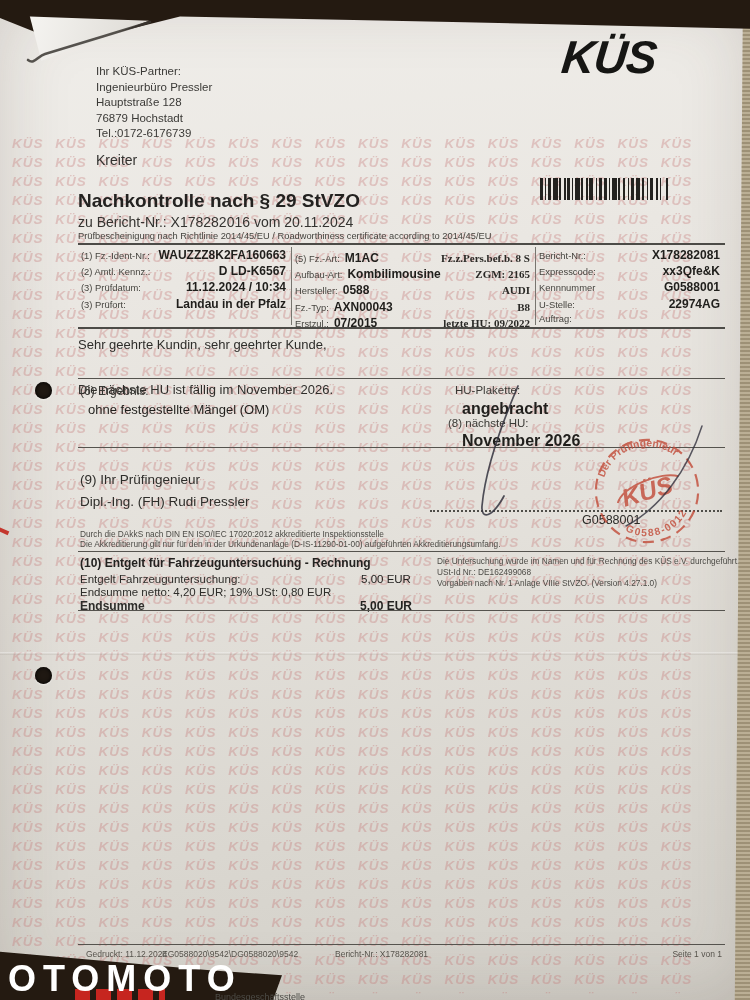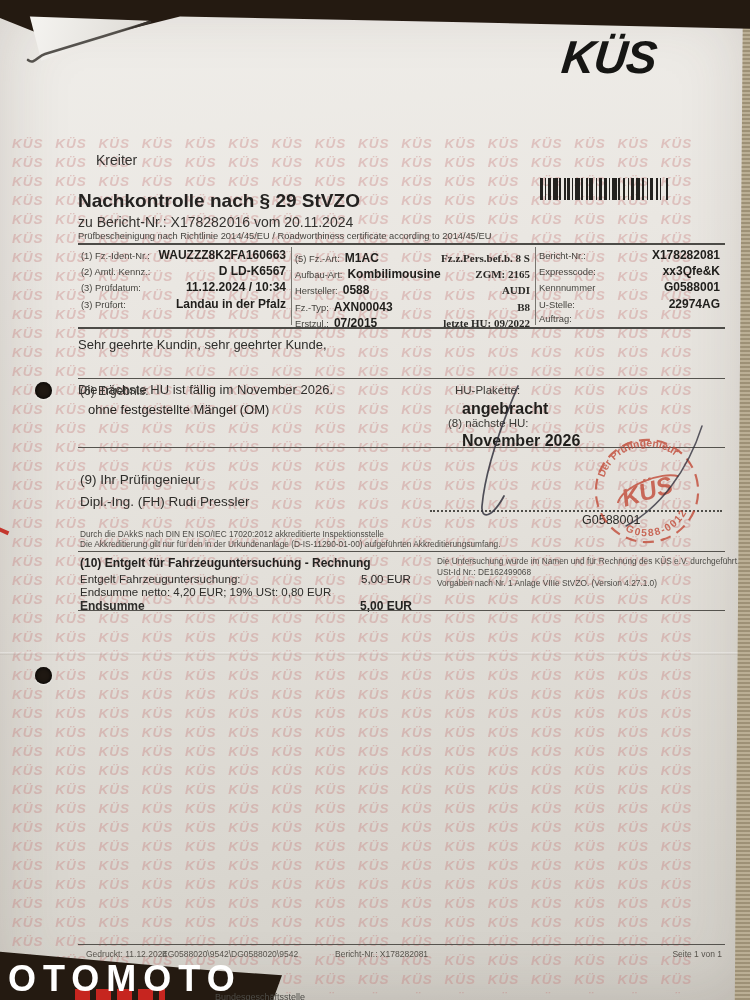--- a/index.html
+++ b/index.html
@@ -96,20 +96,27 @@
 </style>
 </head>
 <body>
 
 <div class="scene">
   <div class="paper"></div>
   <div class="crease"></div>
 
   <div class="watermark">KÜS KÜS KÜS KÜS KÜS KÜS KÜS KÜS KÜS KÜS KÜS KÜS KÜS KÜS KÜS KÜS KÜS KÜS KÜS KÜS KÜS KÜS KÜS KÜS KÜS KÜS KÜS KÜS KÜS KÜS KÜS KÜS KÜS KÜS KÜS KÜS KÜS KÜS KÜS KÜS KÜS KÜS KÜS KÜS KÜS KÜS KÜS KÜS KÜS KÜS KÜS KÜS KÜS KÜS KÜS KÜS KÜS KÜS KÜS KÜS KÜS KÜS KÜS KÜS KÜS KÜS KÜS KÜS KÜS KÜS KÜS KÜS KÜS KÜS KÜS KÜS KÜS KÜS KÜS KÜS KÜS KÜS KÜS KÜS KÜS KÜS KÜS KÜS KÜS KÜS KÜS KÜS KÜS KÜS KÜS KÜS KÜS KÜS KÜS KÜS KÜS KÜS KÜS KÜS KÜS KÜS KÜS KÜS KÜS KÜS KÜS KÜS KÜS KÜS KÜS KÜS KÜS KÜS KÜS KÜS KÜS KÜS KÜS KÜS KÜS KÜS KÜS KÜS KÜS KÜS KÜS KÜS KÜS KÜS KÜS KÜS KÜS KÜS KÜS KÜS KÜS KÜS KÜS KÜS KÜS KÜS KÜS KÜS KÜS KÜS KÜS KÜS KÜS KÜS KÜS KÜS KÜS KÜS KÜS KÜS KÜS KÜS KÜS KÜS KÜS KÜS KÜS KÜS KÜS KÜS KÜS KÜS KÜS KÜS KÜS KÜS KÜS KÜS KÜS KÜS KÜS KÜS KÜS KÜS KÜS KÜS KÜS KÜS KÜS KÜS KÜS KÜS KÜS KÜS KÜS KÜS KÜS KÜS KÜS KÜS KÜS KÜS KÜS KÜS KÜS KÜS KÜS KÜS KÜS KÜS KÜS KÜS KÜS KÜS KÜS KÜS KÜS KÜS KÜS KÜS KÜS KÜS KÜS KÜS KÜS KÜS KÜS KÜS KÜS KÜS KÜS KÜS KÜS KÜS KÜS KÜS KÜS KÜS KÜS KÜS KÜS KÜS KÜS KÜS KÜS KÜS KÜS KÜS KÜS KÜS KÜS KÜS KÜS KÜS KÜS KÜS KÜS KÜS KÜS KÜS KÜS KÜS KÜS KÜS KÜS KÜS KÜS KÜS KÜS KÜS KÜS KÜS KÜS KÜS KÜS KÜS KÜS KÜS KÜS KÜS KÜS KÜS KÜS KÜS KÜS KÜS KÜS KÜS KÜS KÜS KÜS KÜS KÜS KÜS KÜS KÜS KÜS KÜS KÜS KÜS KÜS KÜS KÜS KÜS KÜS KÜS KÜS KÜS KÜS KÜS KÜS KÜS KÜS KÜS KÜS KÜS KÜS KÜS KÜS KÜS KÜS KÜS KÜS KÜS KÜS KÜS KÜS KÜS KÜS KÜS KÜS KÜS KÜS KÜS KÜS KÜS KÜS KÜS KÜS KÜS KÜS KÜS KÜS KÜS KÜS KÜS KÜS KÜS KÜS KÜS KÜS KÜS KÜS KÜS KÜS KÜS KÜS KÜS KÜS KÜS KÜS KÜS KÜS KÜS KÜS KÜS KÜS KÜS KÜS KÜS KÜS KÜS KÜS KÜS KÜS KÜS KÜS KÜS KÜS KÜS KÜS KÜS KÜS KÜS KÜS KÜS KÜS KÜS KÜS KÜS KÜS KÜS KÜS KÜS KÜS KÜS KÜS KÜS KÜS KÜS KÜS KÜS KÜS KÜS KÜS KÜS KÜS KÜS KÜS KÜS KÜS KÜS KÜS KÜS KÜS KÜS KÜS KÜS KÜS KÜS KÜS KÜS KÜS KÜS KÜS KÜS KÜS KÜS KÜS KÜS KÜS KÜS KÜS KÜS KÜS KÜS KÜS KÜS KÜS KÜS KÜS KÜS KÜS KÜS KÜS KÜS KÜS KÜS KÜS KÜS KÜS KÜS KÜS KÜS KÜS KÜS KÜS KÜS KÜS KÜS KÜS KÜS KÜS KÜS KÜS KÜS KÜS KÜS KÜS KÜS KÜS KÜS KÜS KÜS KÜS KÜS KÜS KÜS KÜS KÜS KÜS KÜS KÜS KÜS KÜS KÜS KÜS KÜS KÜS KÜS KÜS KÜS KÜS KÜS KÜS KÜS KÜS KÜS KÜS KÜS KÜS KÜS KÜS KÜS KÜS KÜS KÜS KÜS KÜS KÜS KÜS KÜS KÜS KÜS KÜS KÜS KÜS KÜS KÜS KÜS KÜS KÜS KÜS KÜS KÜS KÜS KÜS KÜS KÜS KÜS KÜS KÜS KÜS KÜS KÜS KÜS KÜS KÜS KÜS KÜS KÜS KÜS KÜS KÜS KÜS KÜS KÜS KÜS KÜS KÜS KÜS KÜS KÜS KÜS KÜS KÜS KÜS KÜS KÜS KÜS KÜS KÜS KÜS KÜS KÜS KÜS KÜS KÜS KÜS KÜS KÜS KÜS KÜS KÜS KÜS KÜS KÜS KÜS KÜS KÜS KÜS KÜS KÜS KÜS KÜS KÜS KÜS KÜS KÜS KÜS KÜS KÜS KÜS KÜS KÜS KÜS KÜS KÜS KÜS KÜS KÜS KÜS KÜS KÜS KÜS KÜS KÜS KÜS KÜS KÜS KÜS KÜS KÜS KÜS KÜS KÜS KÜS KÜS KÜS KÜS KÜS KÜS KÜS KÜS KÜS KÜS KÜS KÜS KÜS KÜS KÜS KÜS KÜS KÜS KÜS KÜS KÜS KÜS KÜS KÜS KÜS KÜS KÜS KÜS KÜS KÜS KÜS KÜS KÜS KÜS KÜS KÜS KÜS KÜS KÜS KÜS KÜS KÜS KÜS KÜS KÜS KÜS KÜS KÜS KÜS KÜS KÜS KÜS KÜS KÜS KÜS KÜS KÜS KÜS KÜS KÜS KÜS KÜS KÜS KÜS KÜS KÜS KÜS KÜS KÜS KÜS KÜS KÜS KÜS KÜS KÜS KÜS KÜS KÜS KÜS KÜS KÜS KÜS KÜS KÜS KÜS KÜS KÜS KÜS KÜS KÜS KÜS KÜS KÜS KÜS KÜS KÜS KÜS KÜS KÜS KÜS KÜS KÜS KÜS KÜS KÜS KÜS KÜS KÜS KÜS KÜS KÜS KÜS KÜS KÜS KÜS KÜS KÜS KÜS KÜS KÜS KÜS KÜS KÜS KÜS KÜS KÜS KÜS KÜS KÜS KÜS KÜS KÜS KÜS KÜS KÜS KÜS KÜS KÜS KÜS KÜS KÜS KÜS KÜS KÜS KÜS KÜS KÜS KÜS KÜS KÜS KÜS KÜS KÜS KÜS KÜS KÜS KÜS KÜS KÜS KÜS KÜS KÜS KÜS KÜS KÜS KÜS KÜS KÜS KÜS KÜS KÜS KÜS KÜS KÜS KÜS KÜS KÜS KÜS KÜS KÜS KÜS KÜS KÜS KÜS KÜS KÜS KÜS KÜS KÜS KÜS KÜS KÜS KÜS KÜS KÜS KÜS KÜS KÜS KÜS KÜS KÜS KÜS KÜS KÜS KÜS KÜS KÜS KÜS KÜS KÜS KÜS KÜS KÜS KÜS KÜS KÜS KÜS KÜS KÜS KÜS KÜS KÜS KÜS KÜS KÜS KÜS KÜS KÜS KÜS KÜS KÜS KÜS KÜS KÜS KÜS KÜS KÜS KÜS KÜS KÜS KÜS KÜS KÜS KÜS KÜS KÜS KÜS KÜS KÜS KÜS KÜS KÜS KÜS KÜS KÜS KÜS KÜS KÜS KÜS KÜS KÜS KÜS KÜS KÜS KÜS KÜS KÜS KÜS KÜS KÜS KÜS KÜS KÜS KÜS KÜS KÜS KÜS KÜS KÜS KÜS KÜS KÜS KÜS KÜS KÜS KÜS KÜS KÜS KÜS KÜS KÜS KÜS KÜS KÜS KÜS KÜS KÜS KÜS KÜS KÜS KÜS KÜS KÜS KÜS KÜS KÜS KÜS KÜS KÜS KÜS KÜS KÜS KÜS KÜS KÜS KÜS KÜS KÜS KÜS KÜS KÜS KÜS KÜS KÜS KÜS KÜS KÜS KÜS KÜS KÜS KÜS KÜS KÜS KÜS KÜS KÜS KÜS KÜS KÜS KÜS KÜS KÜS KÜS KÜS KÜS KÜS KÜS KÜS KÜS KÜS KÜS KÜS KÜS KÜS KÜS KÜS KÜS KÜS KÜS KÜS KÜS KÜS KÜS KÜS KÜS KÜS KÜS KÜS KÜS KÜS KÜS KÜS KÜS KÜS KÜS KÜS KÜS KÜS KÜS KÜS KÜS KÜS KÜS KÜS KÜS KÜS KÜS KÜS KÜS KÜS KÜS KÜS KÜS KÜS KÜS KÜS KÜS KÜS KÜS KÜS KÜS KÜS KÜS KÜS KÜS KÜS KÜS KÜS KÜS KÜS KÜS KÜS KÜS KÜS KÜS KÜS KÜS KÜS KÜS KÜS KÜS KÜS KÜS KÜS KÜS KÜS KÜS KÜS KÜS KÜS KÜS KÜS KÜS KÜS KÜS KÜS KÜS KÜS KÜS KÜS KÜS KÜS KÜS KÜS KÜS KÜS KÜS KÜS KÜS KÜS KÜS KÜS KÜS KÜS KÜS KÜS KÜS KÜS KÜS KÜS KÜS KÜS KÜS KÜS KÜS KÜS KÜS KÜS KÜS KÜS KÜS KÜS KÜS KÜS KÜS KÜS KÜS KÜS KÜS KÜS KÜS KÜS KÜS KÜS KÜS KÜS KÜS KÜS KÜS KÜS KÜS KÜS KÜS KÜS KÜS KÜS KÜS KÜS KÜS KÜS KÜS KÜS KÜS KÜS KÜS KÜS KÜS KÜS KÜS KÜS KÜS KÜS KÜS KÜS KÜS KÜS KÜS KÜS KÜS KÜS KÜS KÜS KÜS KÜS KÜS KÜS KÜS KÜS KÜS KÜS KÜS KÜS KÜS KÜS KÜS KÜS KÜS KÜS KÜS KÜS KÜS KÜS KÜS KÜS KÜS KÜS KÜS KÜS KÜS KÜS KÜS KÜS KÜS KÜS KÜS KÜS KÜS KÜS KÜS KÜS KÜS KÜS KÜS KÜS KÜS KÜS KÜS KÜS KÜS KÜS KÜS KÜS KÜS KÜS KÜS KÜS KÜS KÜS KÜS KÜS KÜS KÜS KÜS KÜS KÜS KÜS KÜS KÜS KÜS KÜS KÜS KÜS KÜS KÜS KÜS KÜS KÜS KÜS KÜS KÜS KÜS KÜS KÜS KÜS KÜS KÜS KÜS KÜS KÜS KÜS KÜS KÜS KÜS KÜS KÜS KÜS KÜS KÜS KÜS KÜS KÜS KÜS KÜS KÜS KÜS KÜS KÜS KÜS KÜS KÜS KÜS KÜS KÜS KÜS KÜS KÜS KÜS KÜS KÜS KÜS KÜS KÜS KÜS KÜS KÜS KÜS KÜS KÜS KÜS KÜS KÜS KÜS KÜS KÜS KÜS KÜS KÜS KÜS KÜS KÜS KÜS KÜS KÜS KÜS KÜS KÜS KÜS KÜS KÜS KÜS KÜS KÜS KÜS KÜS KÜS KÜS KÜS KÜS KÜS KÜS KÜS KÜS KÜS KÜS KÜS KÜS KÜS KÜS KÜS KÜS KÜS KÜS KÜS KÜS KÜS KÜS KÜS KÜS KÜS KÜS KÜS KÜS KÜS KÜS KÜS KÜS KÜS KÜS KÜS KÜS KÜS KÜS KÜS KÜS KÜS KÜS KÜS KÜS KÜS KÜS KÜS KÜS KÜS KÜS KÜS KÜS KÜS KÜS KÜS KÜS KÜS KÜS KÜS KÜS KÜS KÜS KÜS KÜS KÜS KÜS KÜS KÜS KÜS KÜS KÜS KÜS KÜS KÜS KÜS KÜS KÜS KÜS KÜS KÜS KÜS KÜS KÜS KÜS KÜS KÜS KÜS KÜS KÜS KÜS KÜS KÜS KÜS KÜS KÜS KÜS KÜS KÜS KÜS KÜS KÜS KÜS KÜS KÜS KÜS KÜS KÜS KÜS KÜS KÜS KÜS KÜS KÜS KÜS KÜS KÜS KÜS KÜS KÜS KÜS KÜS KÜS KÜS KÜS KÜS KÜS KÜS KÜS KÜS KÜS KÜS KÜS KÜS KÜS KÜS KÜS KÜS KÜS KÜS KÜS KÜS KÜS KÜS KÜS KÜS KÜS KÜS KÜS KÜS KÜS KÜS KÜS KÜS KÜS KÜS KÜS KÜS KÜS KÜS KÜS KÜS KÜS KÜS KÜS KÜS KÜS KÜS KÜS KÜS KÜS KÜS KÜS KÜS KÜS KÜS KÜS KÜS KÜS KÜS KÜS KÜS KÜS KÜS KÜS KÜS KÜS KÜS KÜS KÜS KÜS KÜS KÜS KÜS KÜS KÜS KÜS KÜS KÜS KÜS KÜS KÜS KÜS KÜS KÜS KÜS KÜS KÜS KÜS KÜS KÜS KÜS KÜS KÜS KÜS KÜS KÜS KÜS KÜS KÜS KÜS KÜS KÜS KÜS KÜS KÜS KÜS KÜS KÜS KÜS KÜS KÜS KÜS KÜS KÜS KÜS KÜS KÜS KÜS KÜS KÜS KÜS KÜS KÜS KÜS KÜS KÜS KÜS KÜS KÜS KÜS KÜS KÜS KÜS KÜS KÜS KÜS KÜS KÜS KÜS KÜS KÜS KÜS KÜS KÜS KÜS KÜS KÜS KÜS KÜS KÜS KÜS KÜS KÜS KÜS KÜS KÜS KÜS KÜS KÜS KÜS KÜS KÜS KÜS KÜS KÜS KÜS KÜS KÜS KÜS KÜS KÜS KÜS KÜS KÜS KÜS KÜS KÜS KÜS KÜS KÜS KÜS KÜS KÜS KÜS KÜS KÜS KÜS KÜS KÜS KÜS </div>
 
+  <div class="abs addr">
+    <div>Ihr KÜS-Partner:</div>
+    <div>Ingenieurbüro Pressler</div>
+    <div>Hauptstraße 128</div>
+    <div>76879 Hochstadt</div>
+    <div>Tel.:0172-6176739</div>
+  </div>
   <div class="abs logo">KÜS</div>
   <div class="abs recipient">Kreiter</div>
 
   <div class="abs h1">Nachkontrolle nach § 29 StVZO</div>
   <div class="abs h2">zu Bericht-Nr.: X178282016 vom 20.11.2024</div>
   <div class="abs h3">Prüfbescheinigung nach Richtlinie 2014/45/EU / Roadworthiness certificate according to 2014/45/EU</div>
   <div class="abs barcode"><i style="display: inline-block; height: 22px; width: 3.2px; background: rgb(35, 34, 31);"></i><i style="display: inline-block; height: 22px; width: 1.6px; background: transparent;"></i><i style="display: inline-block; height: 22px; width: 1.6px; background: rgb(35, 34, 31);"></i><i style="display: inline-block; height: 22px; width: 1.6px; background: transparent;"></i><i style="display: inline-block; height: 22px; width: 3.2px; background: rgb(35, 34, 31);"></i><i style="display: inline-block; height: 22px; width: 1.6px; background: transparent;"></i><i style="display: inline-block; height: 22px; width: 4.8px; background: rgb(35, 34, 31);"></i><i style="display: inline-block; height: 22px; width: 1.6px; background: transparent;"></i><i style="display: inline-block; height: 22px; width: 1.6px; background: rgb(35, 34, 31);"></i><i style="display: inline-block; height: 22px; width: 3.2px; background: transparent;"></i><i style="display: inline-block; height: 22px; width: 1.6px; background: rgb(35, 34, 31);"></i><i style="display: inline-block; height: 22px; width: 1.6px; background: transparent;"></i><i style="display: inline-block; height: 22px; width: 3.2px; background: rgb(35, 34, 31);"></i><i style="display: inline-block; height: 22px; width: 1.6px; background: transparent;"></i><i style="display: inline-block; height: 22px; width: 1.6px; background: rgb(35, 34, 31);"></i><i style="display: inline-block; height: 22px; width: 1.6px; background: transparent;"></i><i style="display: inline-block; height: 22px; width: 4.8px; background: rgb(35, 34, 31);"></i><i style="display: inline-block; height: 22px; width: 1.6px; background: transparent;"></i><i style="display: inline-block; height: 22px; width: 1.6px; background: rgb(35, 34, 31);"></i><i style="display: inline-block; height: 22px; width: 3.2px; background: transparent;"></i><i style="display: inline-block; height: 22px; width: 1.6px; background: rgb(35, 34, 31);"></i><i style="display: inline-block; height: 22px; width: 1.6px; background: transparent;"></i><i style="display: inline-block; height: 22px; width: 3.2px; background: rgb(35, 34, 31);"></i><i style="display: inline-block; height: 22px; width: 3.2px; background: transparent;"></i><i style="display: inline-block; height: 22px; width: 1.6px; background: rgb(35, 34, 31);"></i><i style="display: inline-block; height: 22px; width: 1.6px; background: transparent;"></i><i style="display: inline-block; height: 22px; width: 3.2px; background: rgb(35, 34, 31);"></i><i style="display: inline-block; height: 22px; width: 1.6px; background: transparent;"></i><i style="display: inline-block; height: 22px; width: 3.2px; background: rgb(35, 34, 31);"></i><i style="display: inline-block; height: 22px; width: 1.6px; background: transparent;"></i><i style="display: inline-block; height: 22px; width: 1.6px; background: rgb(35, 34, 31);"></i><i style="display: inline-block; height: 22px; width: 1.6px; background: transparent;"></i><i style="display: inline-block; height: 22px; width: 4.8px; background: rgb(35, 34, 31);"></i><i style="display: inline-block; height: 22px; width: 1.6px; background: transparent;"></i><i style="display: inline-block; height: 22px; width: 1.6px; background: rgb(35, 34, 31);"></i><i style="display: inline-block; height: 22px; width: 3.2px; background: transparent;"></i><i style="display: inline-block; height: 22px; width: 1.6px; background: rgb(35, 34, 31);"></i><i style="display: inline-block; height: 22px; width: 3.2px; background: transparent;"></i><i style="display: inline-block; height: 22px; width: 1.6px; background: rgb(35, 34, 31);"></i><i style="display: inline-block; height: 22px; width: 1.6px; background: transparent;"></i><i style="display: inline-block; height: 22px; width: 3.2px; background: rgb(35, 34, 31);"></i><i style="display: inline-block; height: 22px; width: 1.6px; background: transparent;"></i><i style="display: inline-block; height: 22px; width: 4.8px; background: rgb(35, 34, 31);"></i><i style="display: inline-block; height: 22px; width: 1.6px; background: transparent;"></i><i style="display: inline-block; height: 22px; width: 1.6px; background: rgb(35, 34, 31);"></i><i style="display: inline-block; height: 22px; width: 3.2px; background: transparent;"></i><i style="display: inline-block; height: 22px; width: 1.6px; background: rgb(35, 34, 31);"></i><i style="display: inline-block; height: 22px; width: 1.6px; background: transparent;"></i><i style="display: inline-block; height: 22px; width: 3.2px; background: rgb(35, 34, 31);"></i><i style="display: inline-block; height: 22px; width: 3.2px; background: transparent;"></i><i style="display: inline-block; height: 22px; width: 1.6px; background: rgb(35, 34, 31);"></i><i style="display: inline-block; height: 22px; width: 1.6px; background: transparent;"></i><i style="display: inline-block; height: 22px; width: 1.6px; background: rgb(35, 34, 31);"></i><i style="display: inline-block; height: 22px; width: 4.8px; background: transparent;"></i><i style="display: inline-block; height: 22px; width: 1.6px; background: rgb(35, 34, 31);"></i></div>
 
   <div class="abs vtable">
     <div class="tcol tc1">

